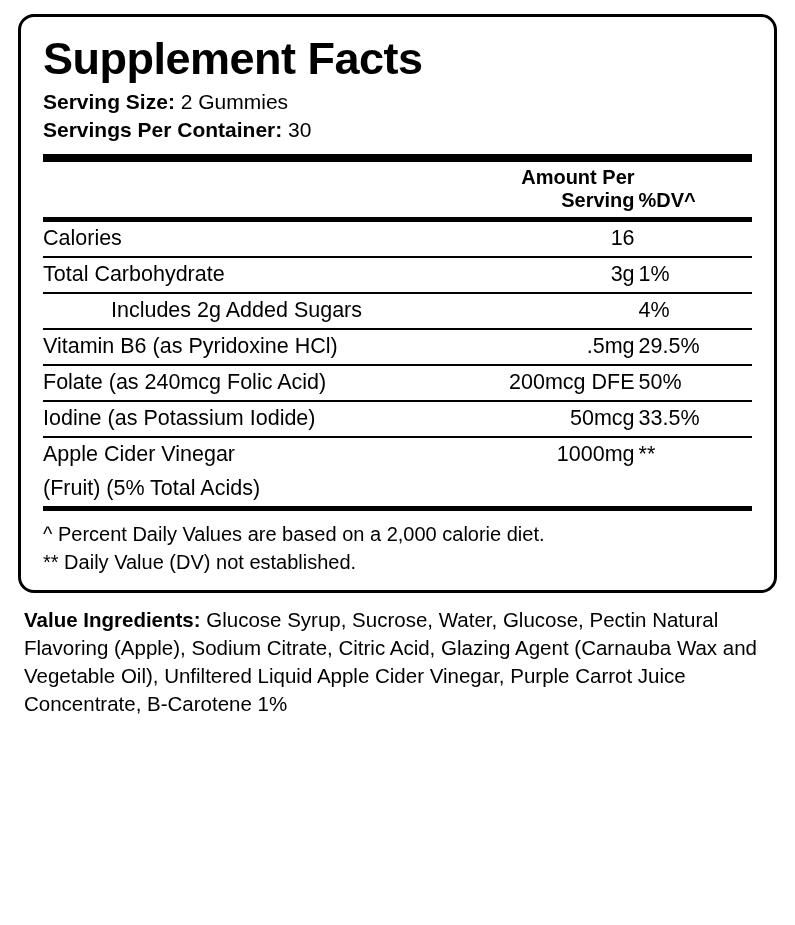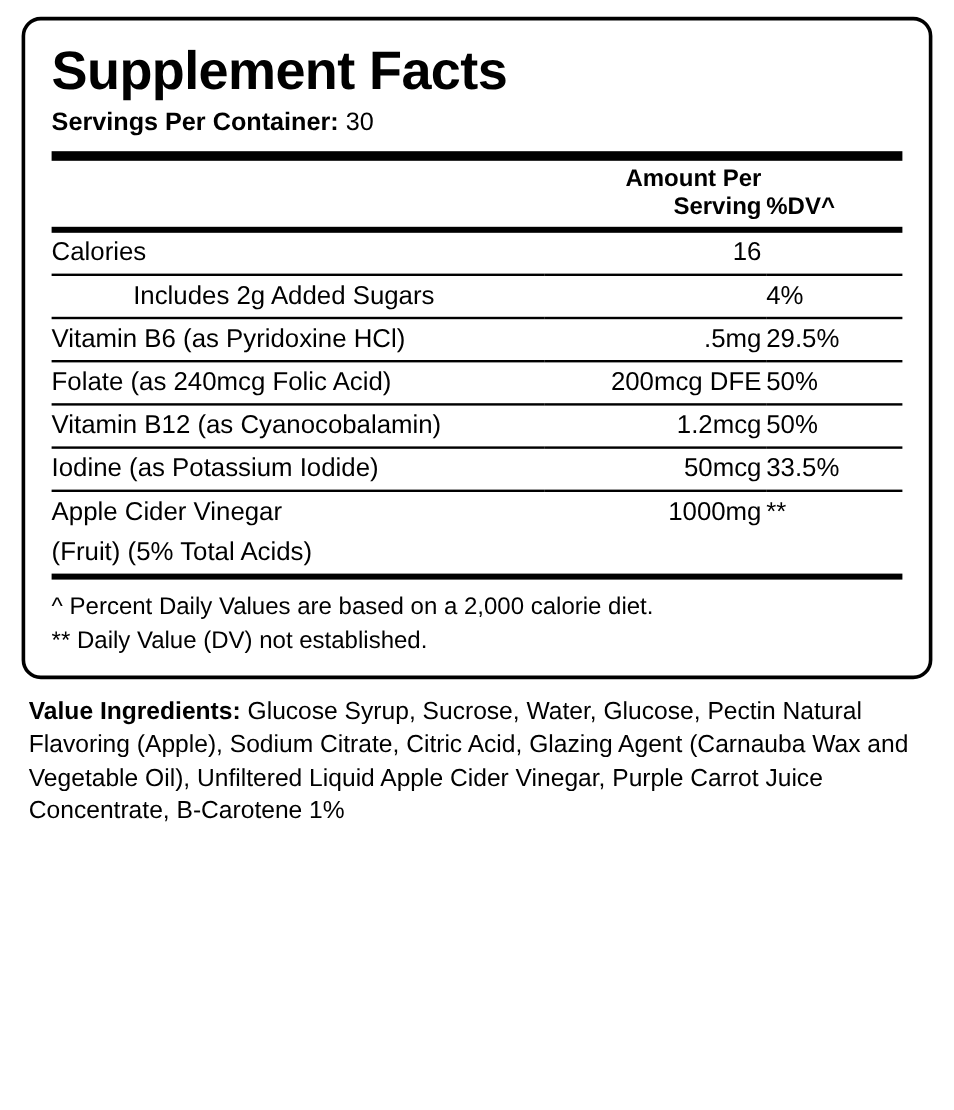--- a/index.html
+++ b/index.html
@@ -91,20 +91,24 @@
 </style>
 </head>
 <body>
 
 <div class="page">
 
   <div class="panel">
 
     <div class="title">Supplement Facts</div>
 
+    <div class="serving-line">
+      <span class="lbl">Serving Size:</span>
+      <span>2 Gummies</span>
+    </div>
 
     <div class="serving-line">
       <span class="lbl">Servings Per Container:</span>
       <span>30</span>
     </div>
 
     <div class="rule-thick"></div>
 
     <table class="facts">
       <tbody>
@@ -119,37 +123,37 @@
     <div class="rule-med"></div>
 
     <table class="facts">
       <tbody>
           <tr>
         <td class="col-name">Calories</td>
         <td class="col-amt">16</td>
         <td class="col-dv"></td>
       </tr>
       <tr class="rowline">
+        <td class="col-name">Total Carbohydrate</td>
+        <td class="col-amt">3g</td>
+        <td class="col-dv">1%</td>
+      </tr>
+      <tr class="rowline">
         <td class="col-name indent2">Includes 2g Added Sugars</td>
         <td class="col-amt"></td>
         <td class="col-dv">4%</td>
       </tr>
       <tr class="rowline">
         <td class="col-name">Vitamin B6 (as Pyridoxine HCl)</td>
         <td class="col-amt">.5mg</td>
         <td class="col-dv">29.5%</td>
       </tr>
       <tr class="rowline">
         <td class="col-name">Folate (as 240mcg Folic Acid)</td>
         <td class="col-amt">200mcg DFE</td>
-        <td class="col-dv">50%</td>
-      </tr>
-      <tr class="rowline">
-        <td class="col-name">Vitamin B12 (as Cyanocobalamin)</td>
-        <td class="col-amt">1.2mcg</td>
         <td class="col-dv">50%</td>
       </tr>
       <tr class="rowline">
         <td class="col-name">Iodine (as Potassium Iodide)</td>
         <td class="col-amt">50mcg</td>
         <td class="col-dv">33.5%</td>
       </tr>
       <tr class="rowline">
         <td class="col-name">Apple Cider Vinegar</td>
         <td class="col-amt">1000mg</td>

